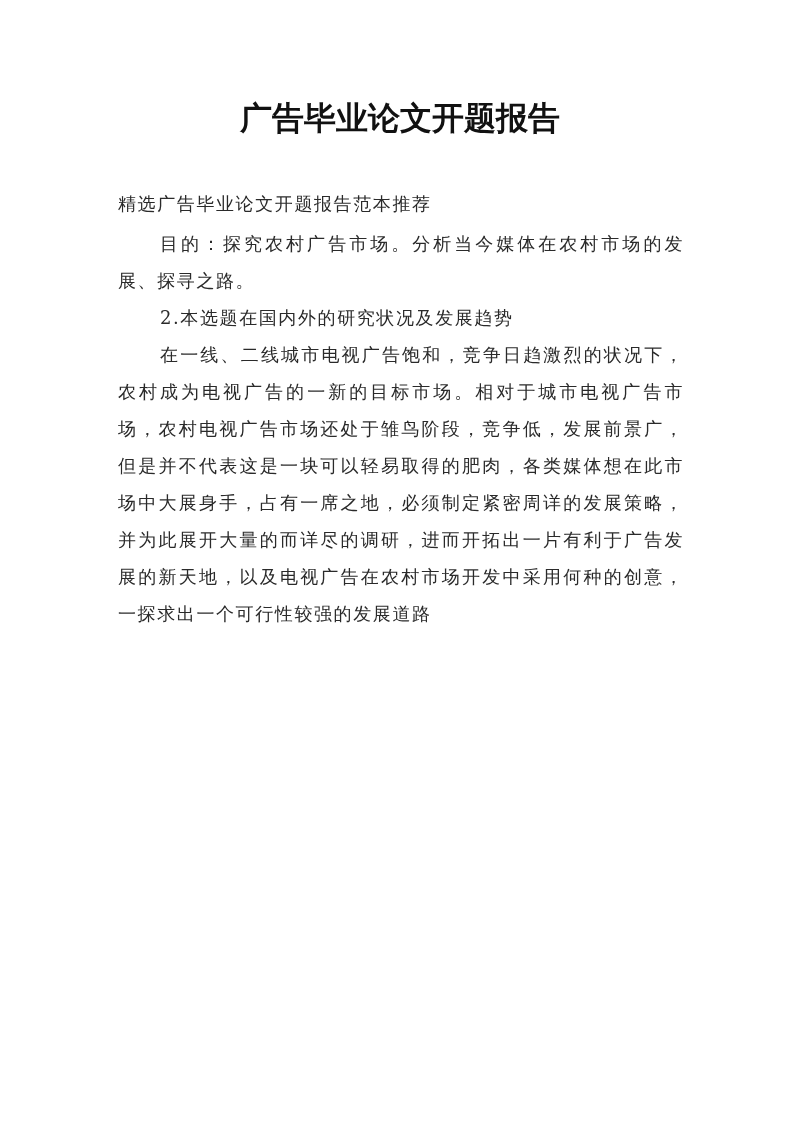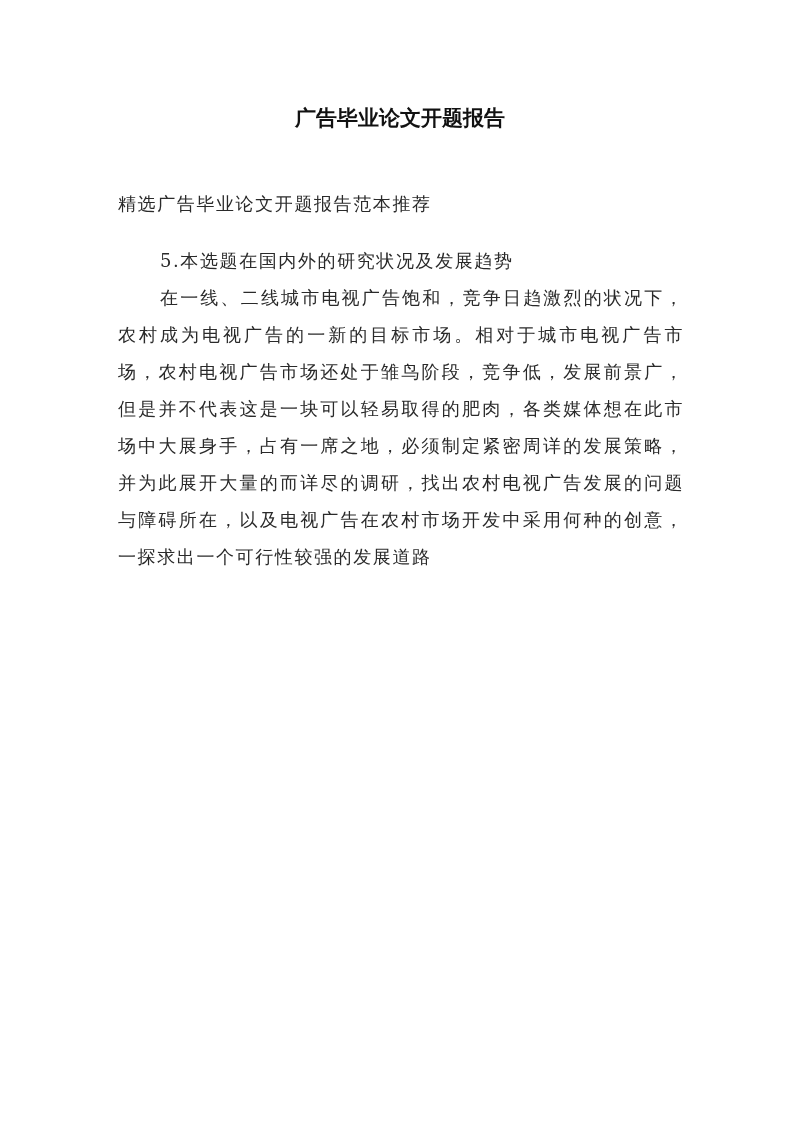--- a/index.html
+++ b/index.html
@@ -22,21 +22,21 @@
       background: #ffffff;
     }
     .title {
       position: absolute;
       left: 0;
       width: 800px;
       top: 98px;
       text-align: center;
       font-family: "DejaVu Sans", "Liberation Sans", sans-serif;
       font-weight: bold;
-      font-size: 21px;
+      font-size: 32px;
       line-height: 40px;
       color: #111111;
       letter-spacing: 0px;
     }
     .body-text {
       position: absolute;
       left: 118px;
       width: 566px;
       top: 185px;
       font-family: "DejaVu Serif", "Liberation Serif", serif;
@@ -48,27 +48,28 @@
       margin: 0;
       line-height: 37px;
       text-align: justify;
       word-break: break-all;
     }
     .para.indent {
       text-indent: 42px;
     }
     .para.first {
       line-height: 37px;
-      margin-bottom: 20px;
+      margin-bottom: 3px;
     }
   </style>
 </head>
 <body>
 
 <div class="page">
   <div class="title">广告毕业论文开题报告</div>
 
   <div class="body-text">
     <p class="para first">精选广告毕业论文开题报告范本推荐</p>
-    <p class="para indent">5.本选题在国内外的研究状况及发展趋势</p>
-    <p class="para indent">在一线、二线城市电视广告饱和，竞争日趋激烈的状况下，农村成为电视广告的一新的目标市场。相对于城市电视广告市场，农村电视广告市场还处于雏鸟阶段，竞争低，发展前景广，但是并不代表这是一块可以轻易取得的肥肉，各类媒体想在此市场中大展身手，占有一席之地，必须制定紧密周详的发展策略，并为此展开大量的而详尽的调研，找出农村电视广告发展的问题与障碍所在，以及电视广告在农村市场开发中采用何种的创意，一探求出一个可行性较强的发展道路</p>
+    <p class="para indent">目的：探究农村广告市场。分析当今媒体在农村市场的发展、探寻之路。</p>
+    <p class="para indent">2.本选题在国内外的研究状况及发展趋势</p>
+    <p class="para indent">在一线、二线城市电视广告饱和，竞争日趋激烈的状况下，农村成为电视广告的一新的目标市场。相对于城市电视广告市场，农村电视广告市场还处于雏鸟阶段，竞争低，发展前景广，但是并不代表这是一块可以轻易取得的肥肉，各类媒体想在此市场中大展身手，占有一席之地，必须制定紧密周详的发展策略，并为此展开大量的而详尽的调研，进而开拓出一片有利于广告发展的新天地，以及电视广告在农村市场开发中采用何种的创意，一探求出一个可行性较强的发展道路</p>
   </div>
 </div>
 
 </body></html>

